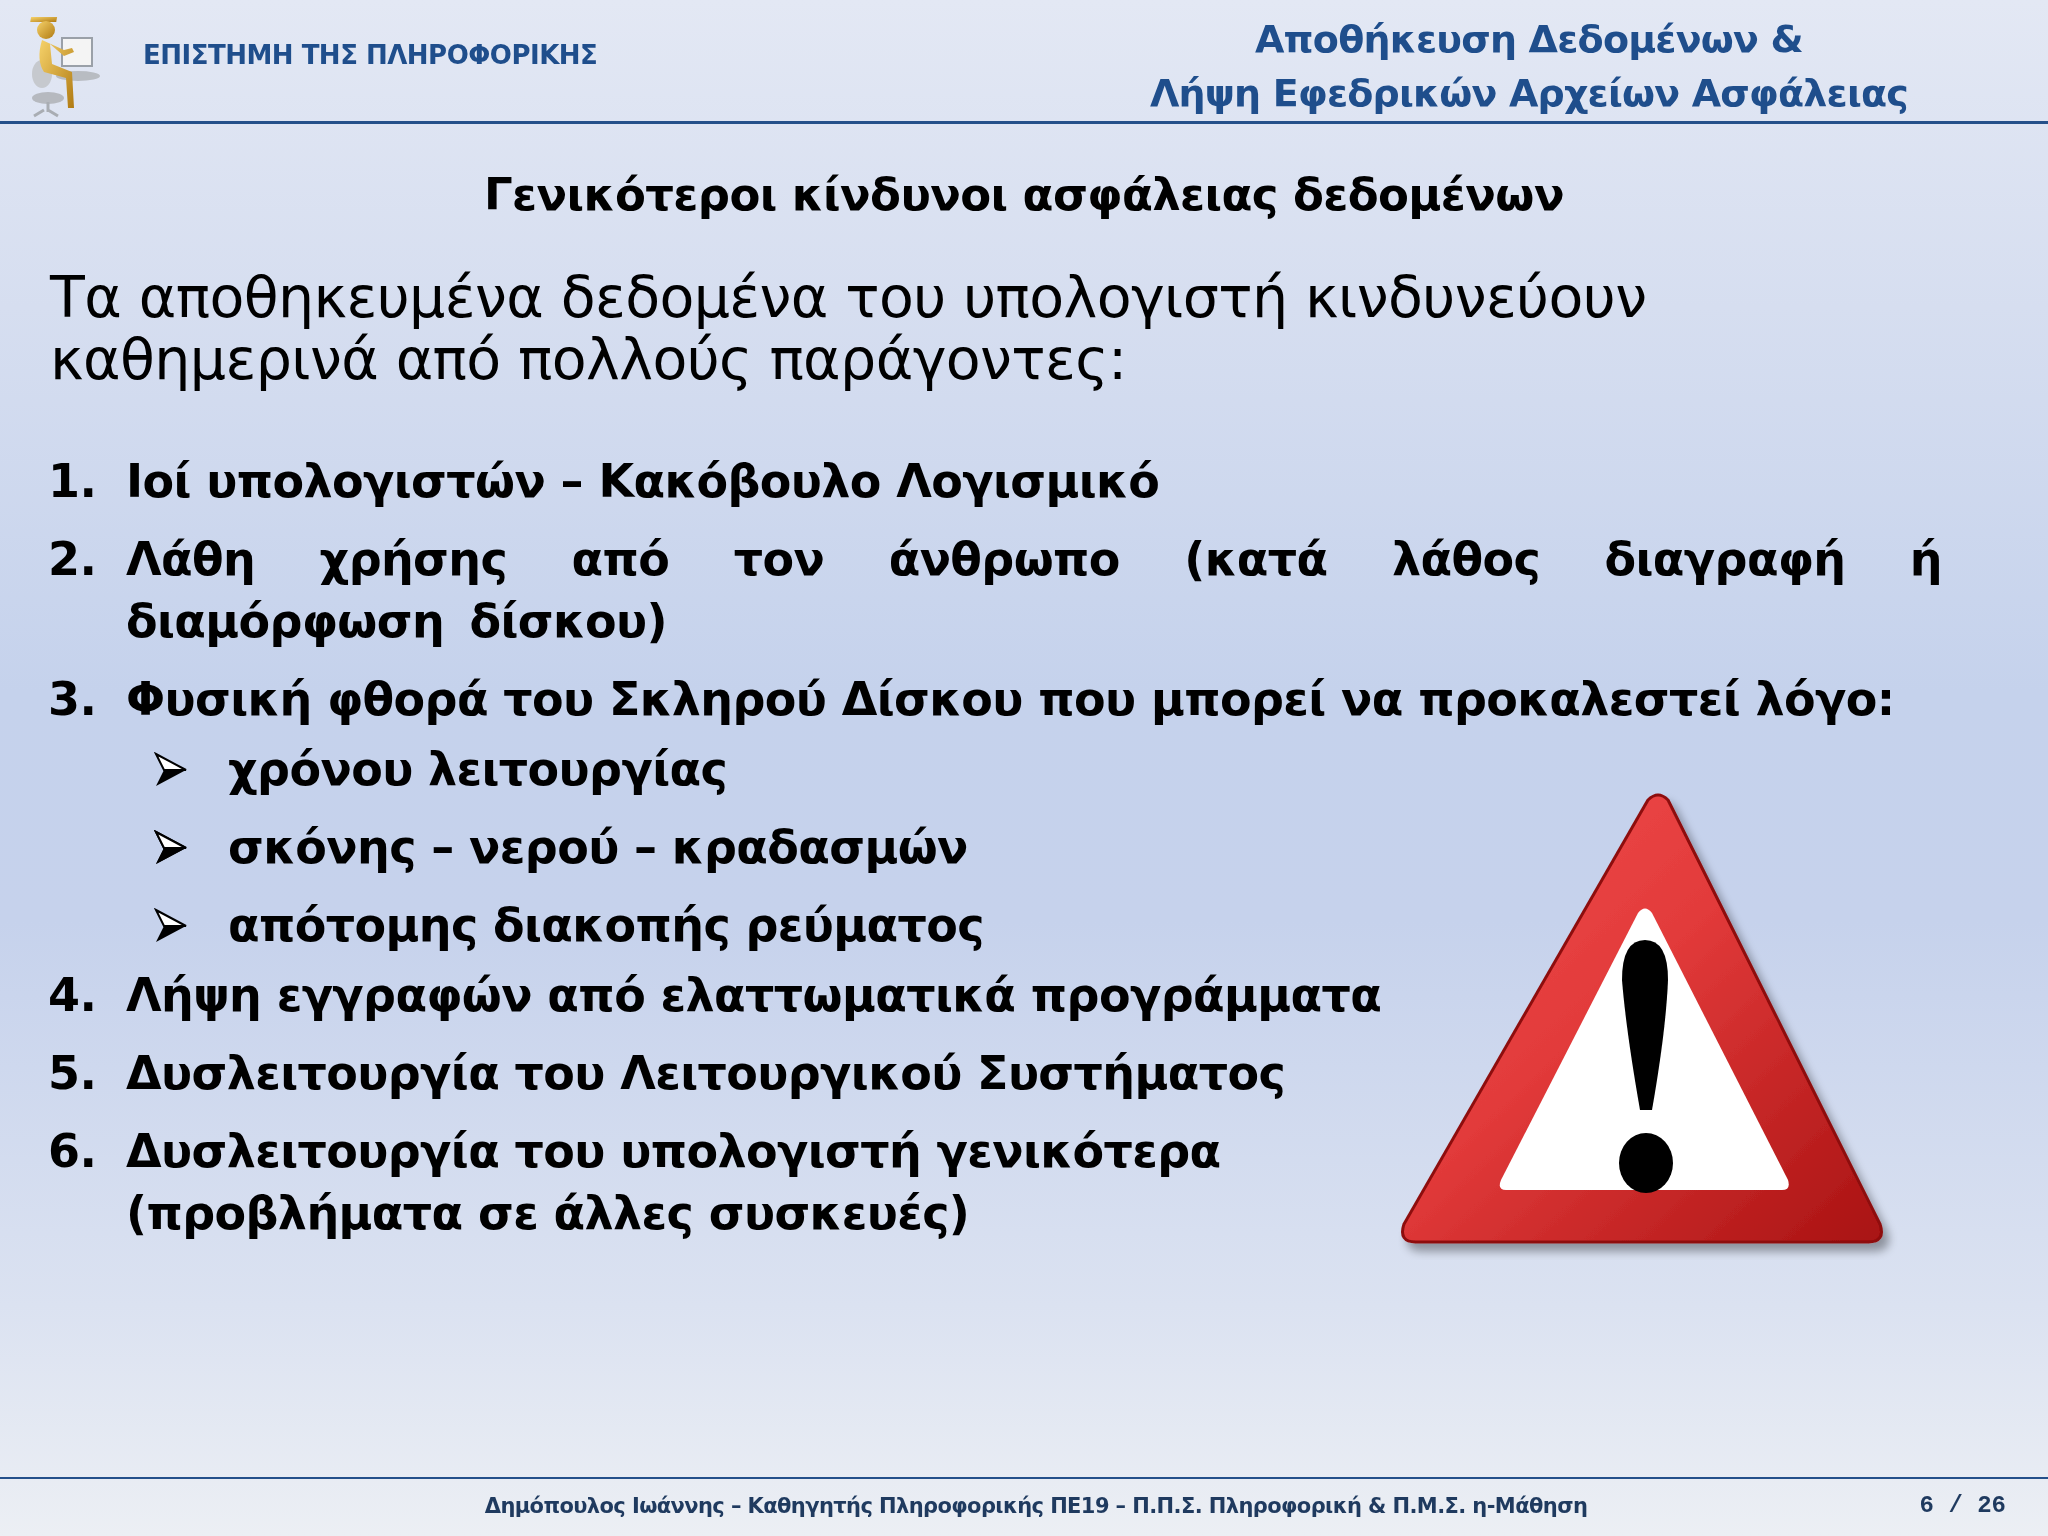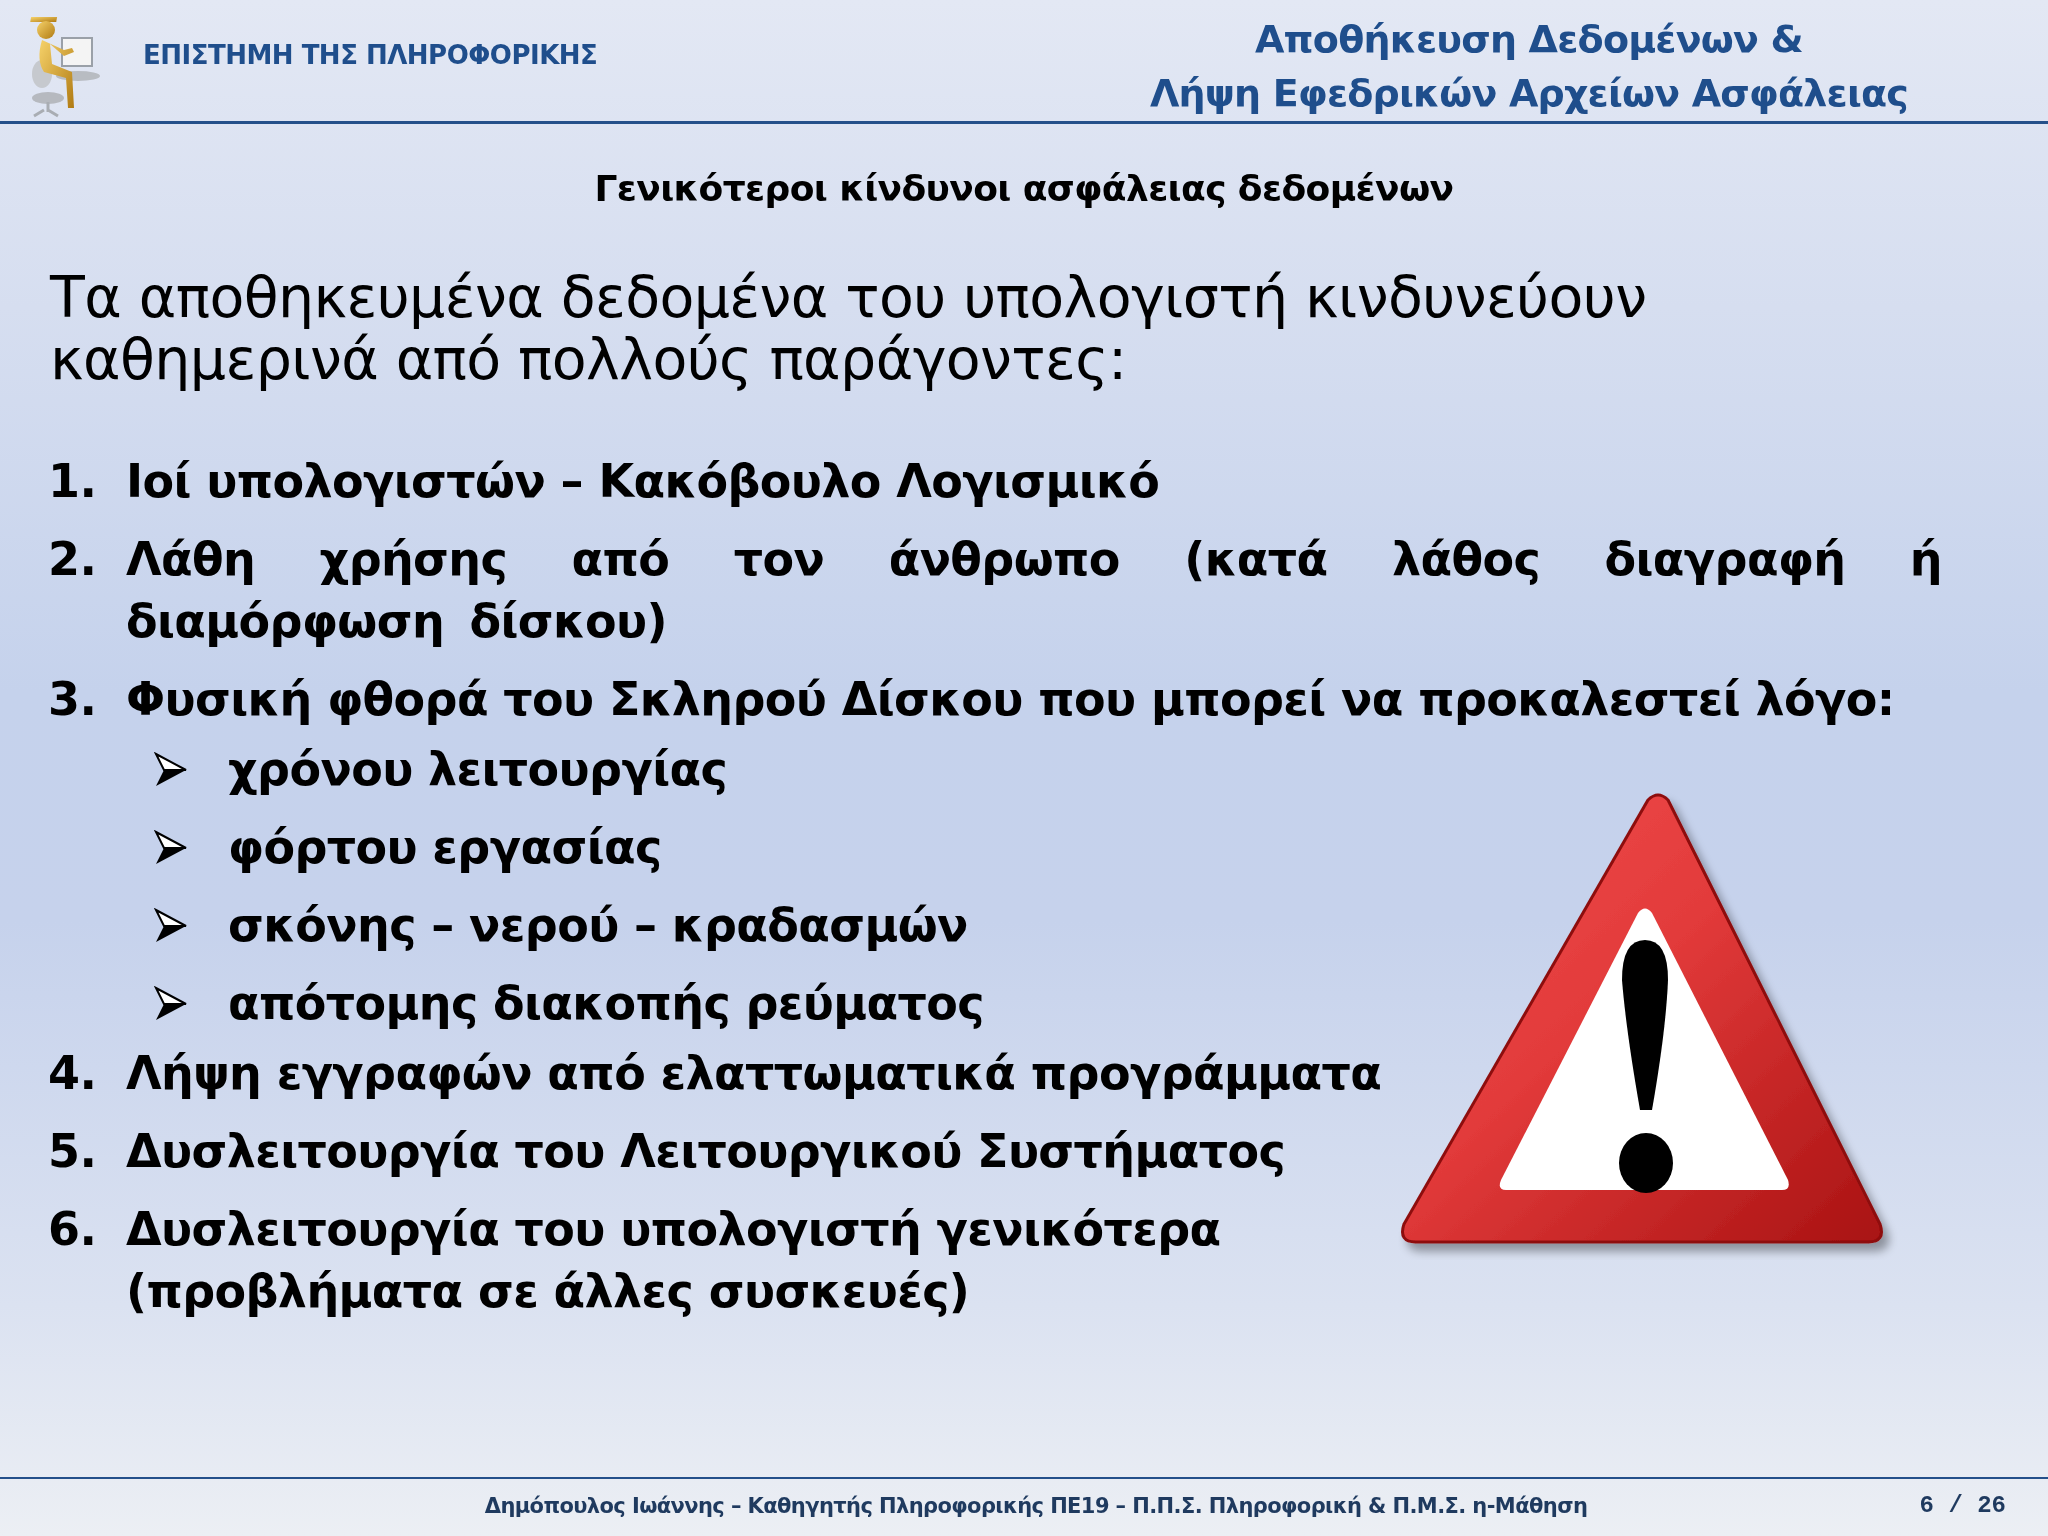--- a/index.html
+++ b/index.html
@@ -17,21 +17,21 @@
     }
     .header-title {
       position: absolute; right: 140px; top: 12px; text-align: center;
       font-family: "DejaVu Sans", sans-serif; font-weight: bold; font-size: 38px;
       color: #1f4e8c; line-height: 54px; letter-spacing: -0.8px;
     }
     .header-rule { position: absolute; left: 0; top: 121px; width: 2048px; height: 3px; background: #24508a; }
 
     .slide-title {
       position: absolute; left: 0; width: 2048px; top: 168px; text-align: center;
-      font-family: "DejaVu Sans", sans-serif; font-weight: bold; font-size: 36px; color: #000;
+      font-family: "DejaVu Sans", sans-serif; font-weight: bold; font-size: 45px; color: #000;
       letter-spacing: -0.6px;
     }
     .intro {
       position: absolute; left: 50px; top: 266px; width: 1900px;
       font-family: "DejaVu Sans", sans-serif; font-size: 57px; line-height: 62px; color: #000;
       letter-spacing: -0.6px;
     }
     .list { position: absolute; left: 48px; top: 450px; width: 1900px; }
     .item {
       position: relative; font-family: "DejaVu Sans", sans-serif; font-weight: bold;
@@ -110,21 +110,20 @@
         <path d="M2 2 L32 18 L2 34 L10 18 Z" fill="#000"></path>
         <path d="M2 2 L32 18 L10 18 Z" fill="#fff" stroke="#000" stroke-width="2"></path>
       </svg>
     <span>χρόνου λειτουργίας</span>
   </div>
   <div class="sub">
     <svg class="arrow" viewBox="0 0 34 36">
         <path d="M2 2 L32 18 L2 34 L10 18 Z" fill="#000"></path>
         <path d="M2 2 L32 18 L10 18 Z" fill="#fff" stroke="#000" stroke-width="2"></path>
       </svg>
-    <span>φόρτου εργασίας</span>
   </div>
   <div class="sub">
     <svg class="arrow" viewBox="0 0 34 36">
         <path d="M2 2 L32 18 L2 34 L10 18 Z" fill="#000"></path>
         <path d="M2 2 L32 18 L10 18 Z" fill="#fff" stroke="#000" stroke-width="2"></path>
       </svg>
     <span>σκόνης – νερού – κραδασμών</span>
   </div>
   <div class="sub">
     <svg class="arrow" viewBox="0 0 34 36">

